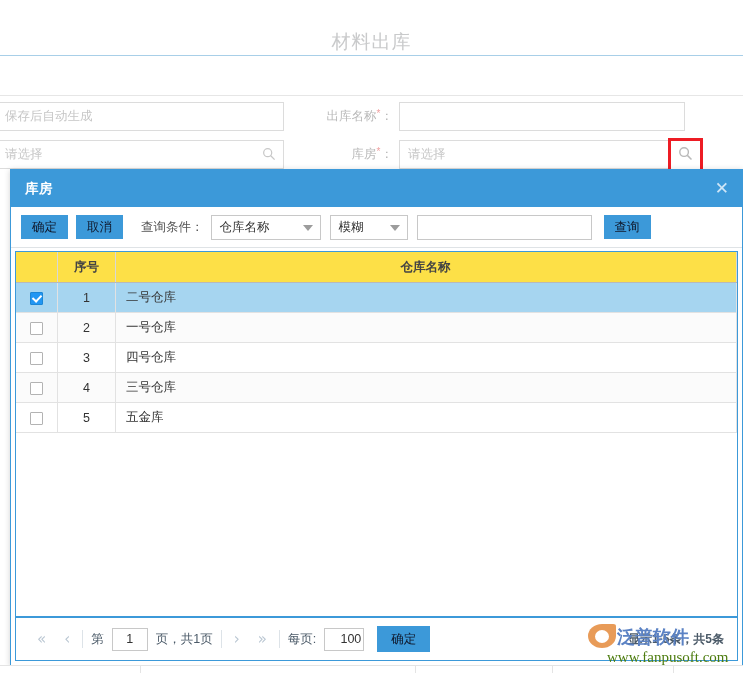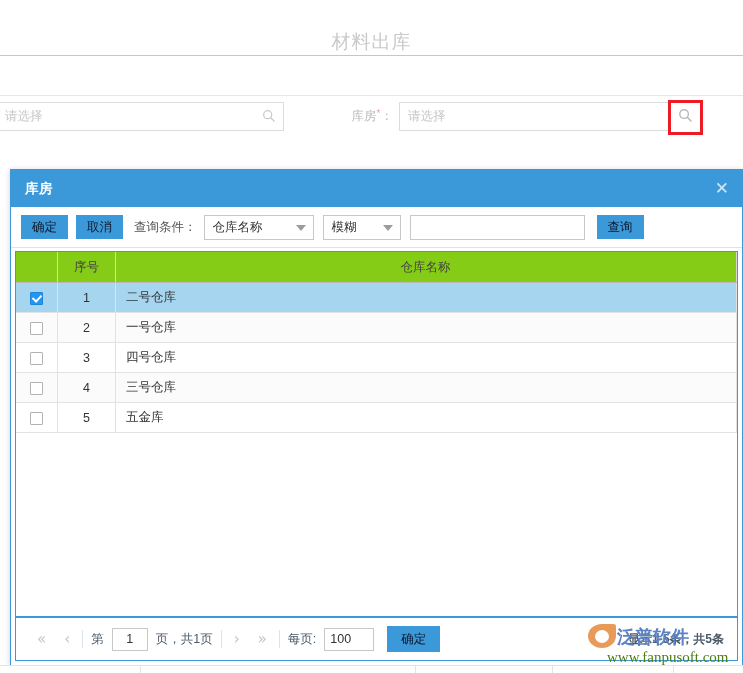--- a/index.html
+++ b/index.html
@@ -172,21 +172,21 @@
     padding: 0 11px;
     font-size: 12.5px;
     font-family: inherit;
     cursor: pointer;
     line-height: 24px;
     display: inline-block;
     box-sizing: border-box;
   }
   .tb-gap { width: 8px; }
   .tb-label {
-    margin-left: 11px;
+    margin-left: 18px;
     margin-right: 7px;
     font-size: 12.5px;
     color: #555;
     white-space: nowrap;
   }
   .sel {
     position: relative;
     box-sizing: border-box;
     height: 25px;
     border: 1px solid #c8c8c8;
@@ -236,24 +236,24 @@
     flex-direction: column;
   }
   table.grid {
     width: 100%;
     border-collapse: collapse;
     table-layout: fixed;
     font-size: 12.5px;
   }
   table.grid th {
     height: 28px;
-    background: #84cc16;
+    background: #fde047;
     border-right: 1px solid #d8d8d8;
     border-bottom: 1px solid #b9b9b9;
-    font-weight: normal;
+    font-weight: bold;
     color: #444;
     font-size: 12.5px;
   }
   table.grid td {
     height: 29px;
     border-right: 1px solid #e2e2e2;
     border-bottom: 1px solid #e2e2e2;
     color: #333;
     padding: 0;
   }
@@ -315,21 +315,21 @@
   .pg-div {
     width: 1px; height: 18px; background: #dde3e8; margin: 0 3px;
   }
   .pg-txt { font-size: 12.5px; color: #4b5a68; padding: 0 5px; white-space: nowrap; }
   .pg-input {
     width: 36px; height: 23px; box-sizing: border-box;
     border: 1px solid #c8c8c8; background: #fff;
     text-align: center; font-size: 12.5px; font-family: inherit;
     color: #333; outline: none; margin: 0 3px;
   }
-  .pg-input.wide { width: 50px; text-align: left; padding-left: 5px; }
+  .pg-input.wide { width: 40px; text-align: right; padding-left: 5px; }
   .pg-ok { margin-left: 10px; height: 26px; line-height: 26px; padding: 0 14px; }
   .pg-summary {
     position: absolute;
     right: 13px;
     top: 50%;
     transform: translateY(-50%);
     font-size: 12px;
     color: #4b5a68;
     white-space: nowrap;
     font-weight: bold;
@@ -395,20 +395,33 @@
 <div id="page-root">
 
   <div class="page-title-bar">
     <div class="page-title">材料出库</div>
   </div>
 
   <div class="spacer-band"></div>
 
   <div class="form-area">
 
+    <div class="form-row">
+      <div class="col-left">
+        <div class="fld left">
+          <span>保存后自动生成</span>
+        </div>
+      </div>
+      <div class="col-mid-label">
+        <span>出库名称</span><span class="req">*</span><span>：</span>
+      </div>
+      <div class="fld right">
+        <span></span>
+      </div>
+    </div>
 
     <div class="form-row">
       <div class="col-left">
         <div class="fld left">
           <span>请选择</span>
           <span class="fld-search-ico">
             <svg viewBox="0 0 16 16" width="14" height="14">
               <circle cx="6.5" cy="6.5" r="4.6" fill="none" stroke="#9b9b9b" stroke-width="1.4"></circle>
               <line x1="10" y1="10" x2="14.4" y2="14.4" stroke="#9b9b9b" stroke-width="1.5"></line>
             </svg>

